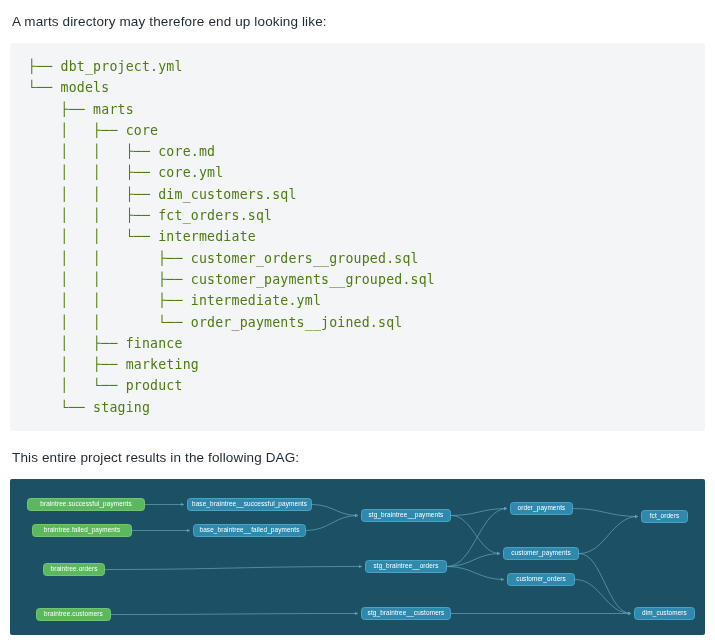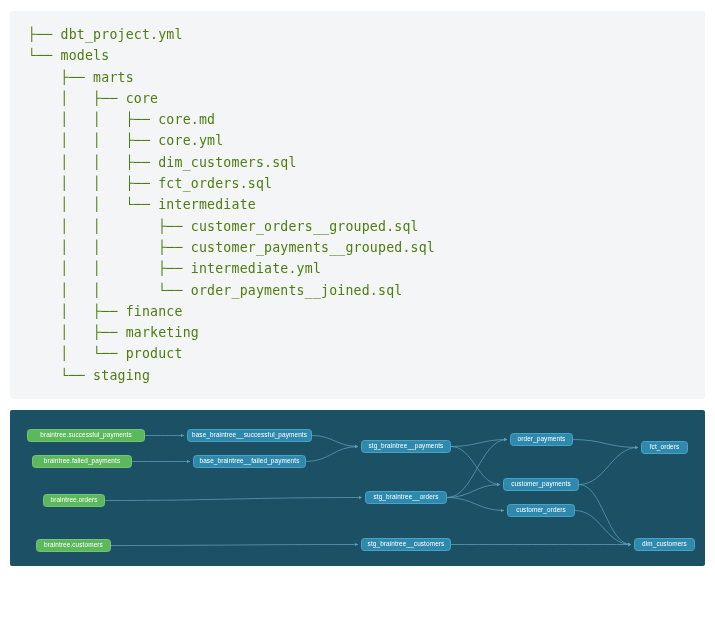--- a/index.html
+++ b/index.html
@@ -91,20 +91,21 @@
   .node.model {
     background: #2e89ad;
     border-color: #4aa3c4;
   }
 </style>
 </head>
 <body>
 
 <div class="page">
 
+  <p class="para">A marts directory may therefore end up looking like:</p>
 
   <div class="codeblock">
     <pre>├── dbt_project.yml
 └── models
     ├── marts
     │   ├── core
     │   │   ├── core.md
     │   │   ├── core.yml
     │   │   ├── dim_customers.sql
     │   │   ├── fct_orders.sql
@@ -112,20 +113,21 @@
     │   │       ├── customer_orders__grouped.sql
     │   │       ├── customer_payments__grouped.sql
     │   │       ├── intermediate.yml
     │   │       └── order_payments__joined.sql
     │   ├── finance
     │   ├── marketing
     │   └── product
     └── staging</pre>
   </div>
 
+  <p class="para second">This entire project results in the following DAG:</p>
 
   <div class="dag-wrap">
     <svg class="dag-svg" width="695" height="156">
       <g id="edge-layer" fill="none" stroke-width="0.9">
           <path d="M135,25.5 C153,25.5 156,25.5 174,25.5" stroke="#5f9fb5" fill="none" stroke-width="0.9" opacity="0.85"></path>
           <path d="M174,25.5 l-3,-1.7 l0,3.4 z" fill="#5f9fb5" opacity="0.9"></path>
           <path d="M122,51.5 C148.1,51.5 153.9,51.5 180,51.5" stroke="#5f9fb5" fill="none" stroke-width="0.9" opacity="0.85"></path>
           <path d="M180,51.5 l-3,-1.7 l0,3.4 z" fill="#5f9fb5" opacity="0.9"></path>
           <path d="M95,90.5 C210.65,90.5 236.35,87.5 352,87.5" stroke="#5f9fb5" fill="none" stroke-width="0.9" opacity="0.85"></path>
           <path d="M352,87.5 l-3,-1.7 l0,3.4 z" fill="#5f9fb5" opacity="0.9"></path>

